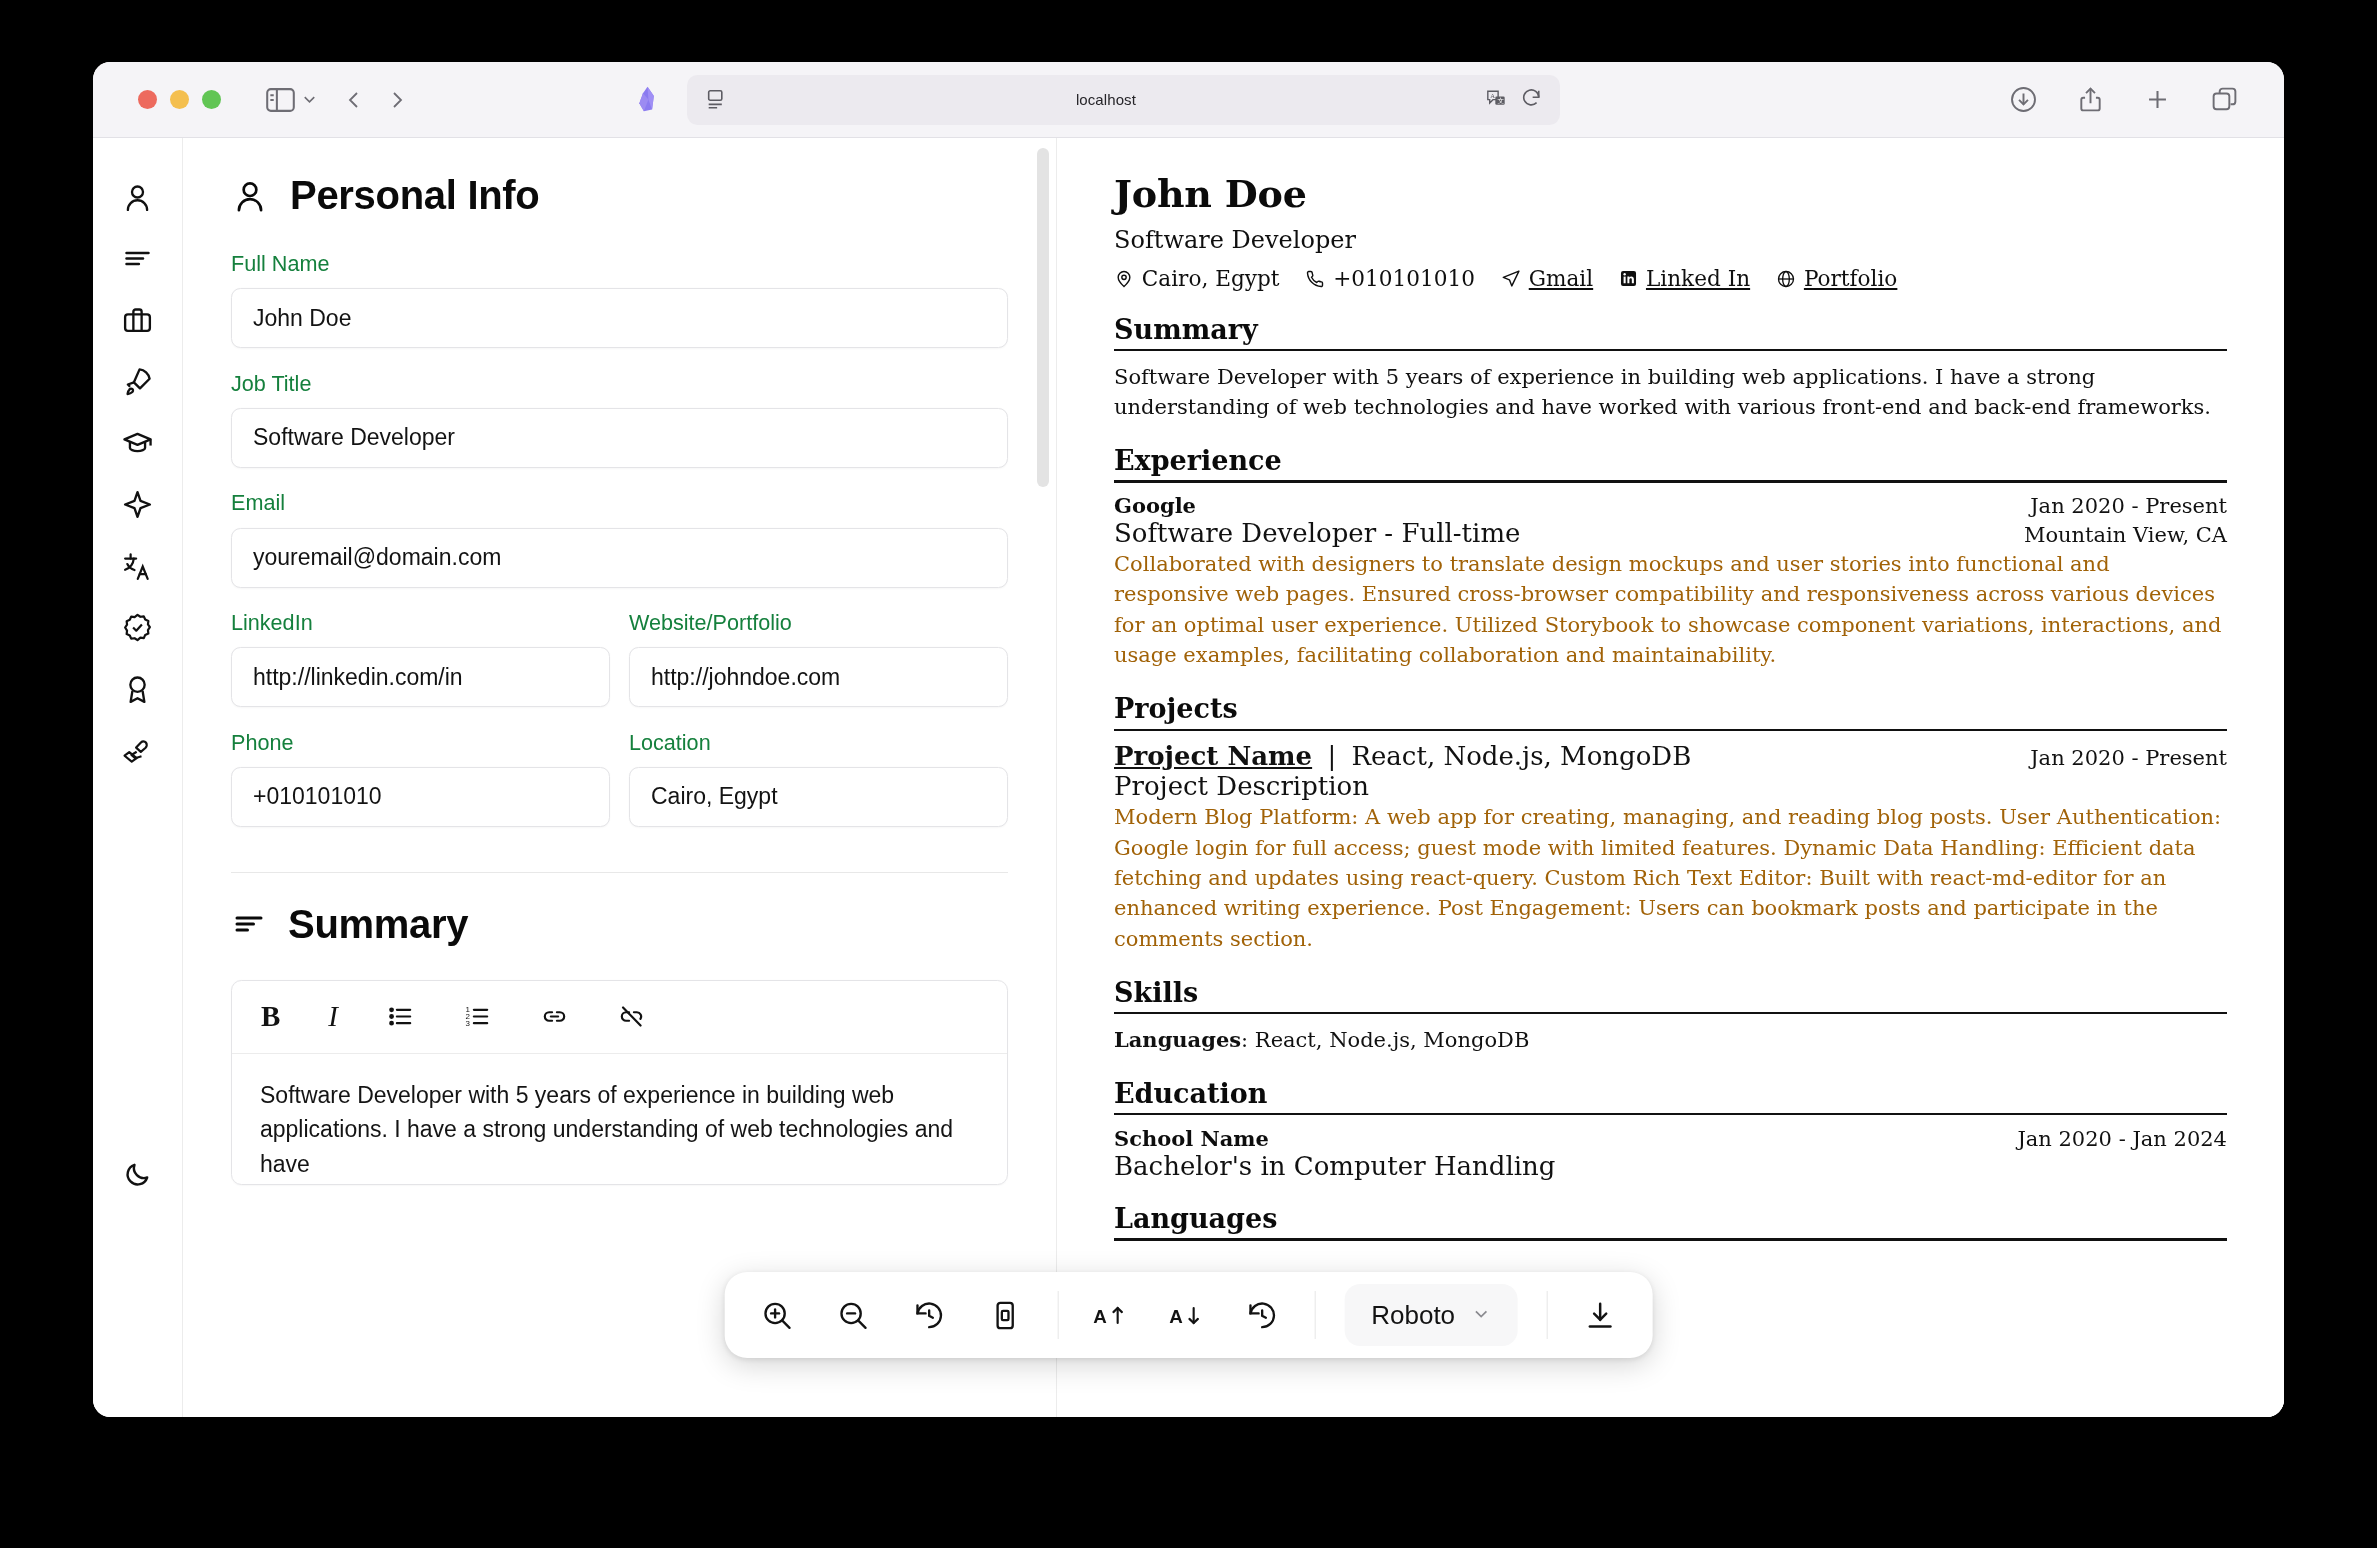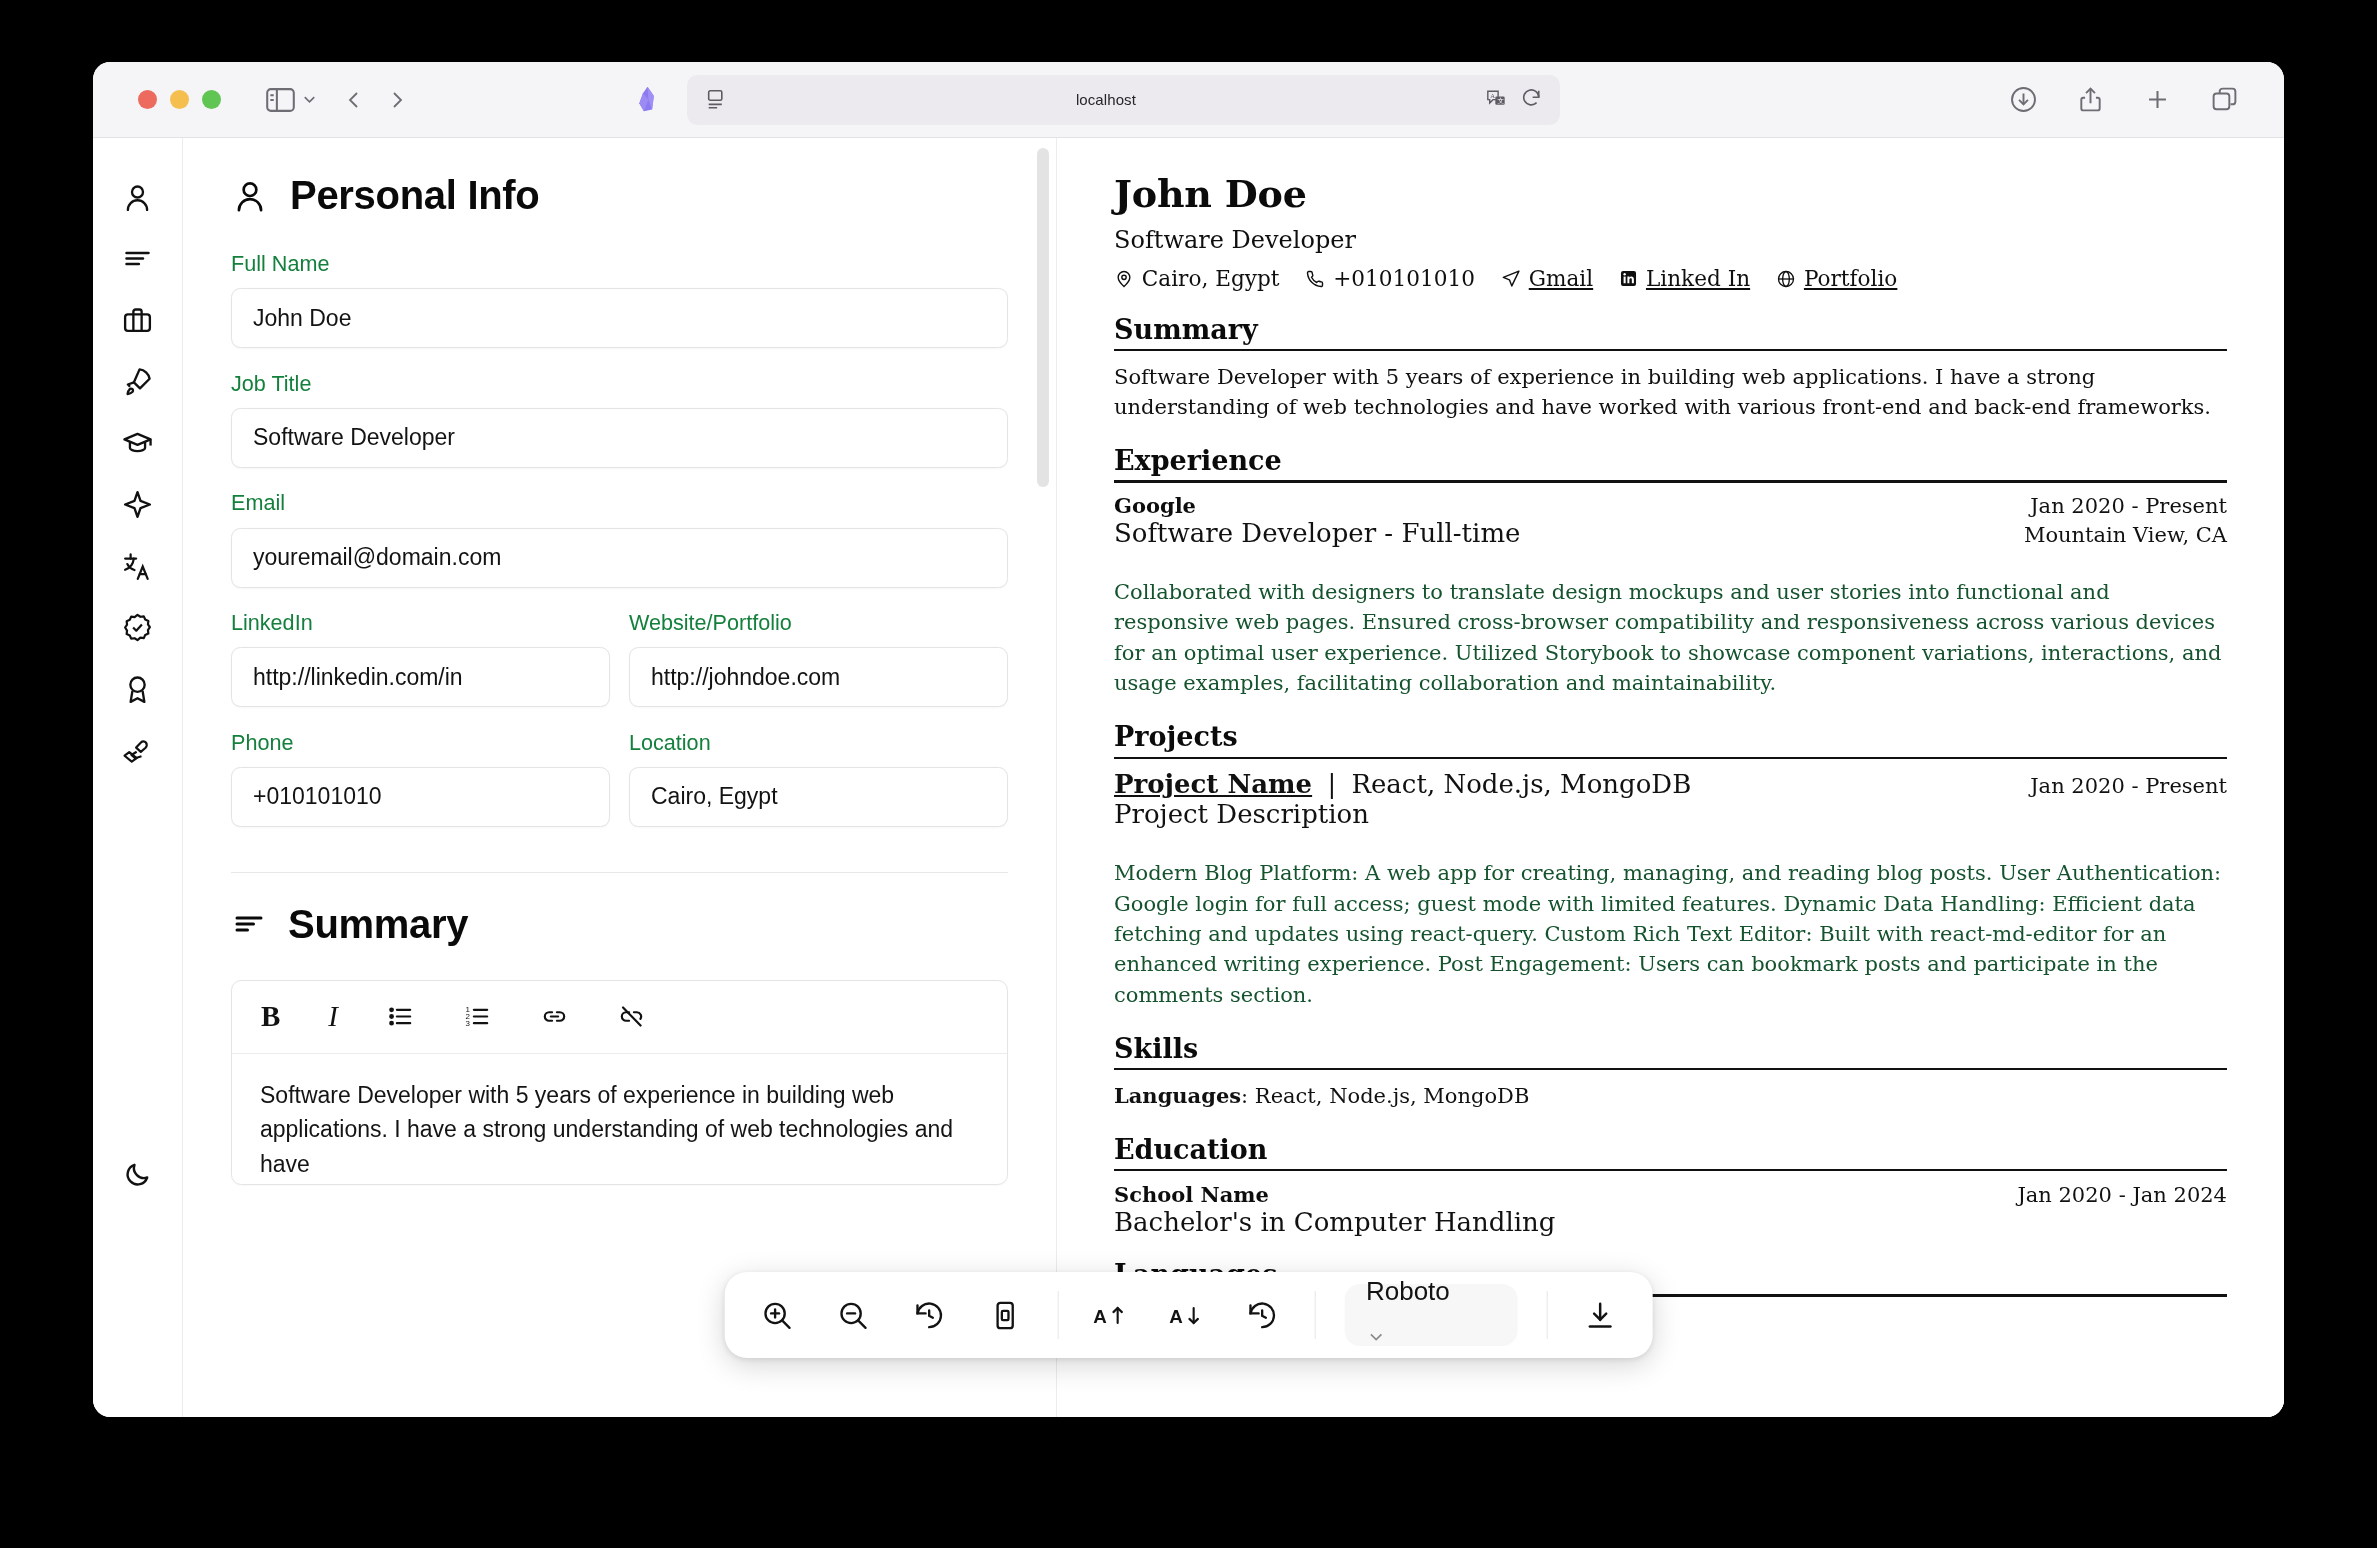--- a/index.html
+++ b/index.html
@@ -177,21 +177,21 @@
     font-size: 27px; font-weight: 700; color: #0b0b0b;
     padding-bottom: 4.3px;
   }
   .rs-hr { height: 2.2px; background: #111; margin-bottom: 10.4px; }
   .rs-p { font-size: 21px; line-height: 1.45; color: #111; }
 
   .rs-entry-row { display: flex; justify-content: space-between; align-items: baseline; }
   .rs-bold { font-weight: 700; font-size: 21px; color: #0d0d0d; }
   .rs-right { font-size: 21px; color: #111; text-align: right; }
   .rs-sub { font-size: 26px; color: #111; }
-  .rs-body { margin-top: 29px; font-size: 21px; line-height: 1.45; color: #14532d; }
+  .rs-body { margin-top: 1px; font-size: 21px; line-height: 1.45; color: #a16207; }
   .rs-underline { text-decoration: underline; font-weight: 700; }
 
   
   .float-toolbar {
     position: absolute;
     left: 50%; transform: translateX(-50%);
     bottom: 59px;
     height: 86px;
     background: #fff;
     border-radius: 22.5px;
@@ -203,23 +203,23 @@
   .ft-btn {
     width: 47px; height: 47px;
     display: flex; align-items: center; justify-content: center;
     color: #131313;
     border-radius: 8.6px;
   }
   .ft-sep { width: 0.9px; height: 48px; background: #e6e6e6; }
   .font-select {
     height: 62px; min-width: 173px;
     background: #f7f7f8; border-radius: 15.6px;
-    display: flex; justify-content: center;
+    display: flex; align-items: center; justify-content: center;
     gap: 15.6px; padding: 0 21px;
-    font-size: 26px; color: #131313; font-weight: 500; flex-direction: column;
+    font-size: 26px; color: #131313; font-weight: 500;
   }
   .font-select .chev { color: #8b8b90; }
 </style>
 </head>
 <body>
 
 <div class="window">
 
   <div class="toolbar">
     <div class="traffic">

